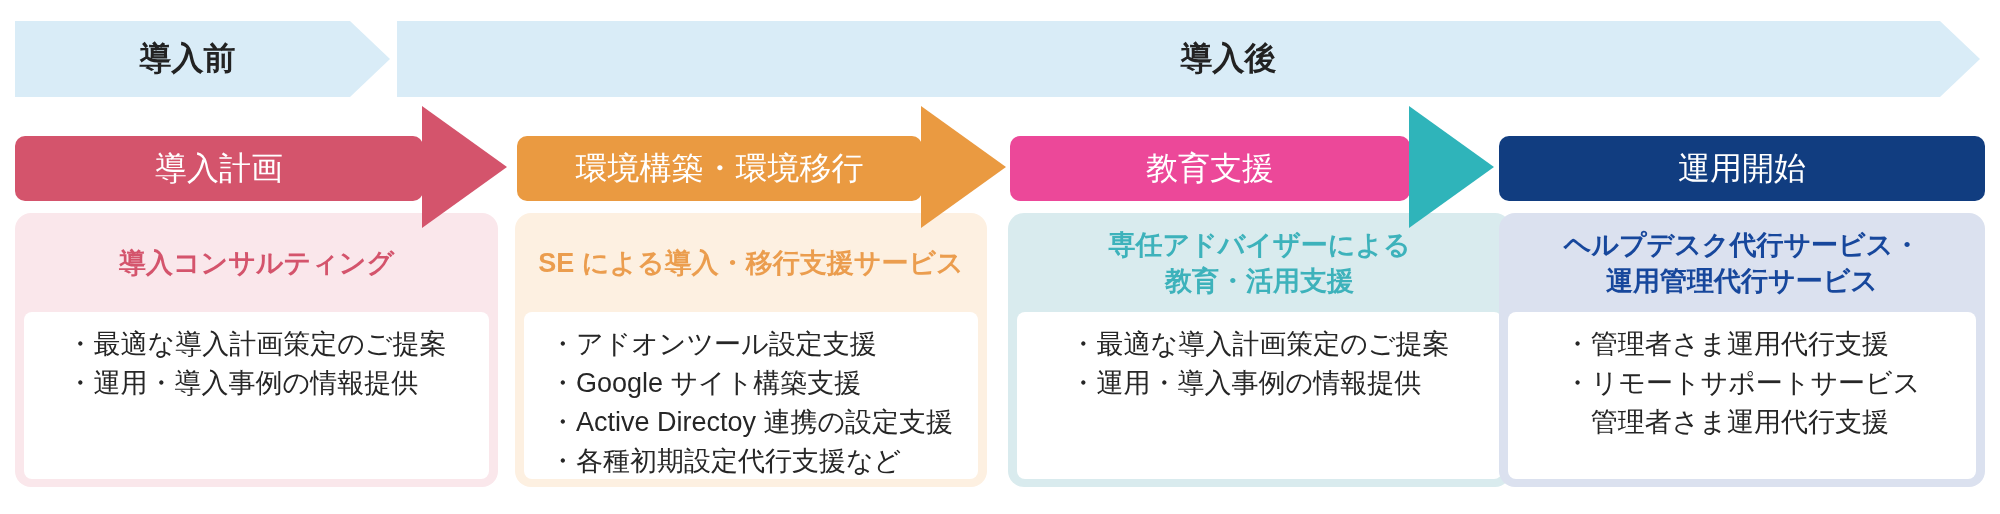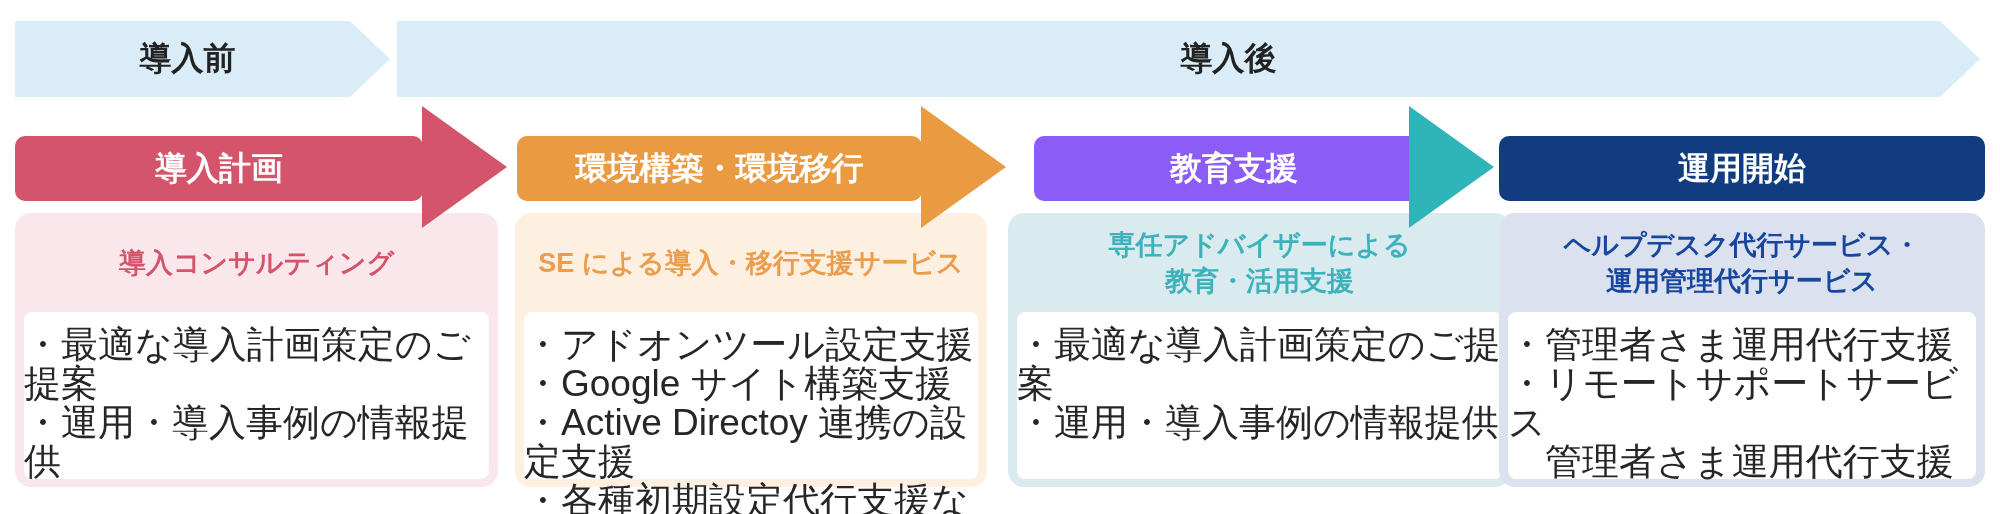--- a/index.html
+++ b/index.html
@@ -19,34 +19,34 @@
     clip-path:polygon(0 0, calc(100% - 40px) 0, 100% 50%, calc(100% - 40px) 100%, 0 100%);
     text-align:center;
   }
   .banner-before{left:15px;width:375px;padding-right:30px;box-sizing:border-box;}
   .banner-after{left:397px;width:1583px;padding-left:120px;padding-right:40px;box-sizing:border-box;}
   
   .arrow-body{
     position:absolute;top:136px;height:65px;
     border-radius:10px;
     display:flex;align-items:center;justify-content:center;
-    font-size:32px;font-weight:bold;color:#ffffff;
+    font-size:32px;font-weight:normal;color:#ffffff;
     z-index:3;
   }
   .arrow-head{
     position:absolute;top:106px;width:0;height:0;
     border-top:61px solid transparent;
     border-bottom:61px solid transparent;
     z-index:3;
   }
   .p1 .arrow-body{left:15px;width:408px;background:#d4546c;}
   .p1 .arrow-head{left:422px;border-left:85px solid #d4546c;}
   .p2 .arrow-body{left:517px;width:405px;background:#ea9a41;}
   .p2 .arrow-head{left:921px;border-left:85px solid #ea9a41;}
-  .p3 .arrow-body{left:1010px;width:400px;background:#8b5cf6;margin-left:24px;}
+  .p3 .arrow-body{left:1010px;width:400px;background:#ec4899;}
   .p3 .arrow-head{left:1409px;border-left:85px solid #2fb4ba;}
   .p4 .arrow-body{left:1499px;width:486px;background:#113d80;}
   
   .card{
     position:absolute;top:213px;height:274px;
     border-radius:16px;z-index:1;
   }
   .card-1{left:15px;width:483px;background:#fae7eb;}
   .card-2{left:515px;width:472px;background:#fdf0e1;}
   .card-3{left:1008px;width:479px;background:#d9ebee;padding-left:24px;}
@@ -60,21 +60,21 @@
   .card-2 .card-title{color:#eb9d4e;}
   .card-3 .card-title{color:#3db2bb;}
   .card-4 .card-title{color:#17479c;}
   .card-white{
     position:absolute;left:9px;right:9px;top:99px;bottom:8px;
     background:#ffffff;border-radius:8px;
     display:flex;justify-content:center;
   }
   .bullets{
     padding-top:13px;
-    font-size:37px;line-height:39px;color:#262626;
+    font-size:27px;line-height:39px;color:#262626;
     text-align:left;
   }
 </style>
 </head>
 <body>
 
 <div class="canvas">
 
   <div class="banner banner-before">
     <span>導入前</span>

